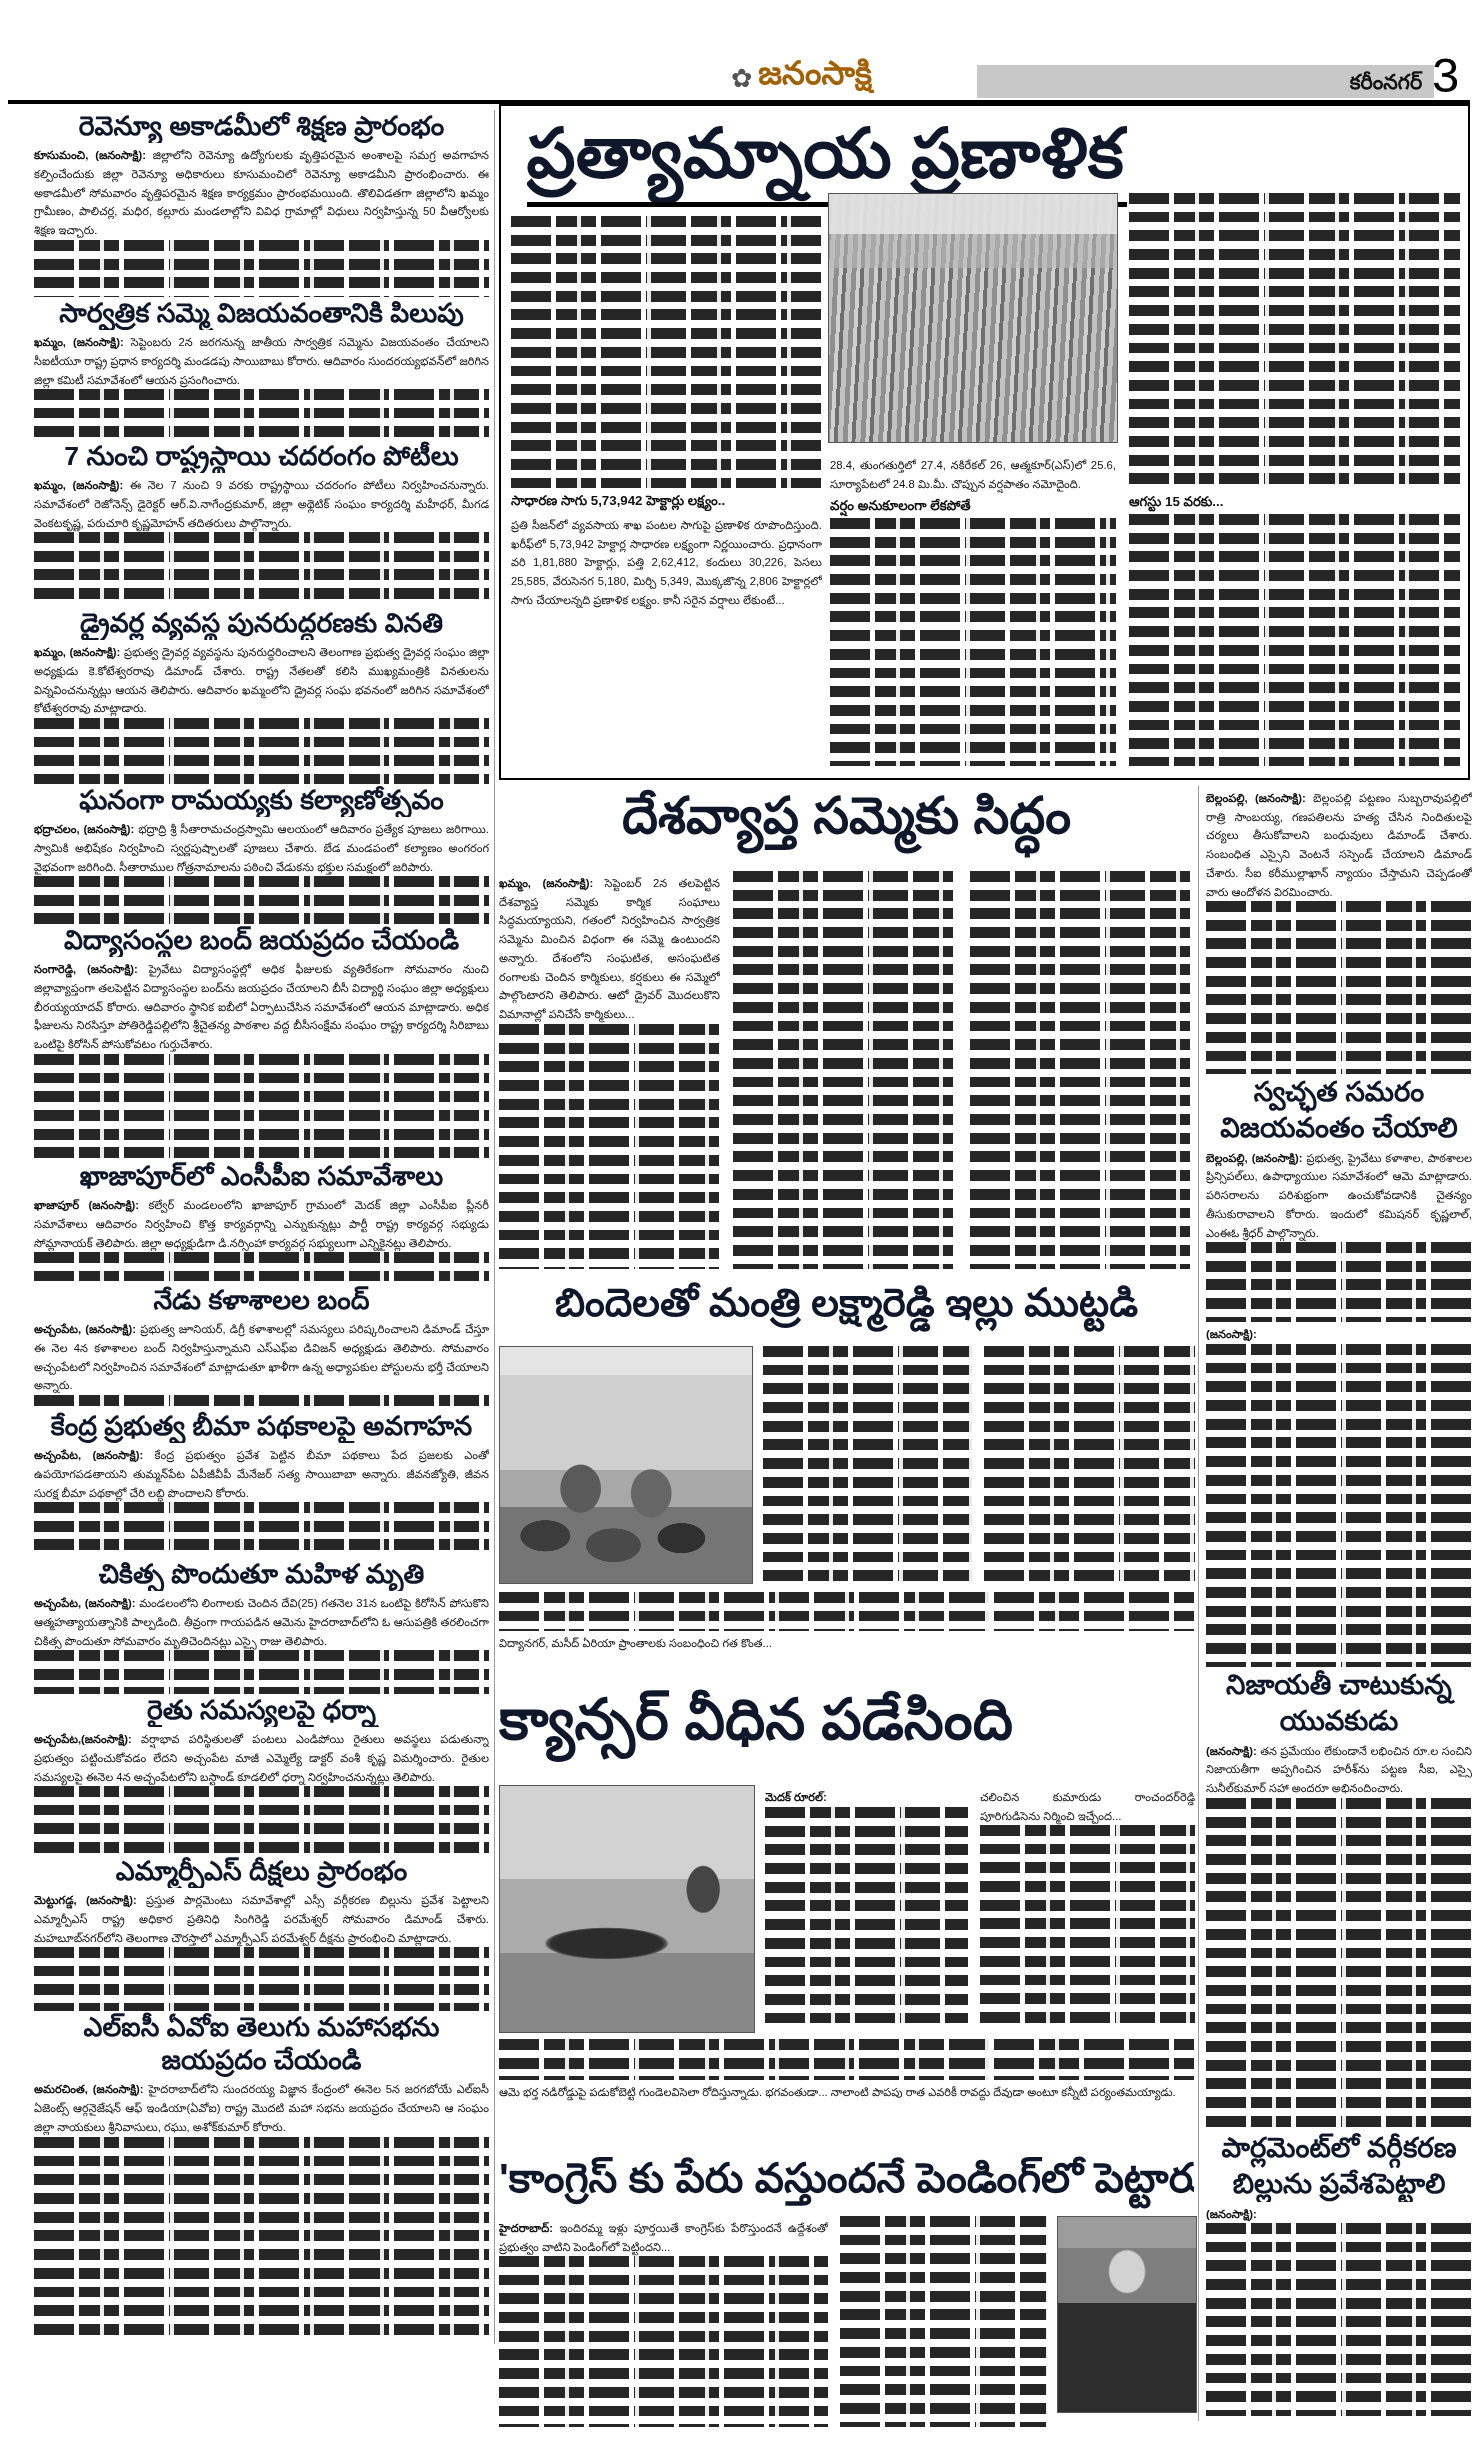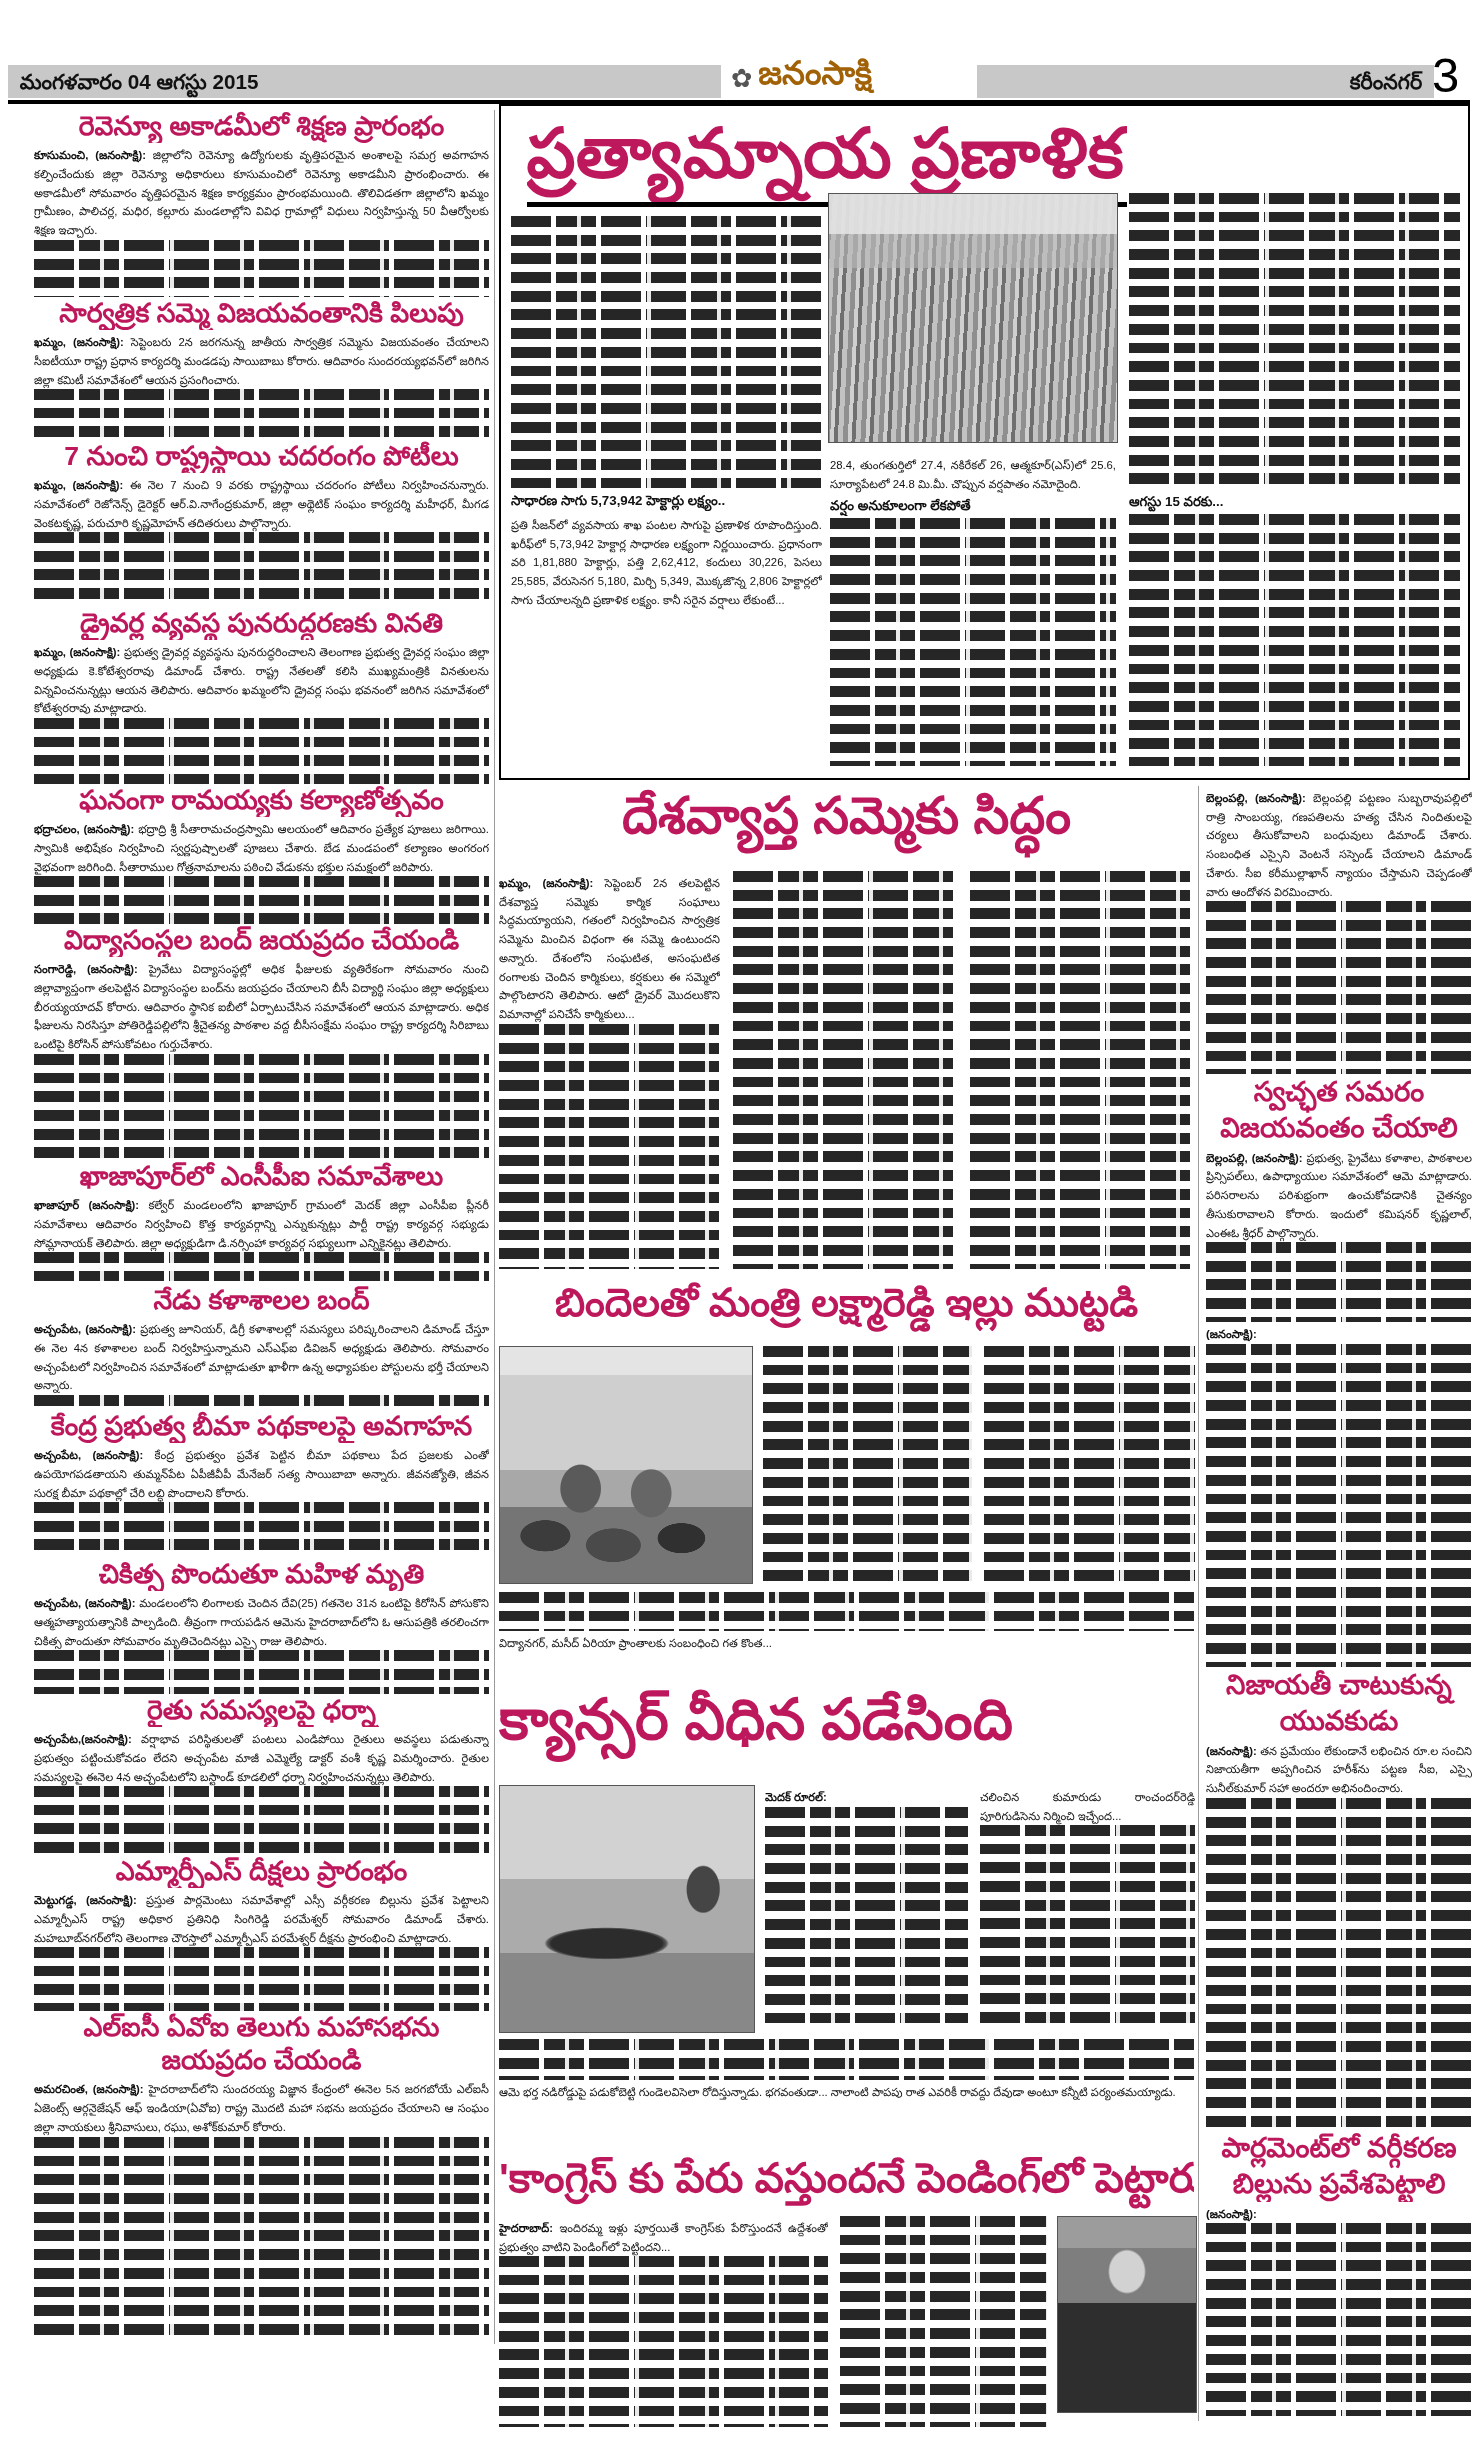--- a/index.html
+++ b/index.html
@@ -2,21 +2,21 @@
 <html><head>
 <meta charset="utf-8">
 <style>
   html,body{margin:0;padding:0;background:#ffffff;}
   .page{position:relative;width:1478px;height:2463px;background:#fff;overflow:hidden;
         font-family:"Liberation Sans",sans-serif;color:#111;}
   .abs{position:absolute;}
   .strip{background:#c8c8c8;}
   .rule{background:#000;}
   .vrule{background:#9b9b9b;width:1px;}
-  h1,h2{margin:0;font-weight:bold;color:#be185d;}
+  h1,h2{margin:0;font-weight:bold;color:#0f172a;}
   .h-main{font-size:69px;line-height:1.05;white-space:nowrap;overflow:hidden;
           border-bottom:5.9px solid #000;padding:0 9.9px 11.8px 0;display:inline-block;max-width:591px;}
   .h-sec{font-size:51px;text-align:center;white-space:nowrap;overflow:hidden;}
   .h-big{font-size:57px;white-space:nowrap;overflow:hidden;}
   .h-med{font-size:39px;text-align:center;white-space:nowrap;overflow:hidden;}
   .h-left{font-size:26.6px;text-align:center;line-height:1.25;max-height:73px;overflow:hidden;flex:0 0 auto;}
   .h-right{font-size:27.6px;text-align:center;line-height:1.3;overflow:hidden;flex:0 0 auto;}
   .story{overflow:hidden;display:flex;flex-direction:column;}
   .lead{font-size:11.3px;line-height:18.7px;text-align:justify;margin:3px 0 0;overflow:hidden;flex:0 1 auto;}
   .dateline{font-weight:bold;}
@@ -45,23 +45,20 @@
       radial-gradient(ellipse 29.6px 35px at 50% 28%, #d2d2d2 58%, transparent 64%),
       linear-gradient(180deg, #9c9c9c 0 16%, #7e7e7e 16% 44%, #2e2e2e 44% 100%);}
   .date-text{font-size:20.7px;font-weight:bold;line-height:33px;padding:0 11.8px;display:inline-block;}
   .masthead-wrap{display:flex;align-items:center;gap:5.9px;}
 </style>
 </head>
 <body>
 
 <div class="page">
 
-  <div class="abs strip" style="left:7.9px;top:65px;width:713px;height:33px;">
-    <span class="date-text">మంగళవారం 04 ఆగస్టు 2015</span>
-  </div>
   <div class="abs masthead-wrap" style="left:731px;top:57px;height:41px;">
     <span style="font-size:25.6px;color:#555;">✿</span>
     <span style="font-size:32.5px;font-weight:bold;color:#a16207;">జనంసాక్షి</span>
   </div>
   <div class="abs strip" style="left:977px;top:65px;width:457px;height:33px;text-align:right;">
     <span class="date-text">కరీంనగర్</span>
   </div>
   <div class="abs" style="left:1432px;top:47px;font-size:49px;color:#000;">3</div>
   <div class="abs rule" style="left:7.9px;top:100px;width:1462px;height:3.9px;"></div>
 

